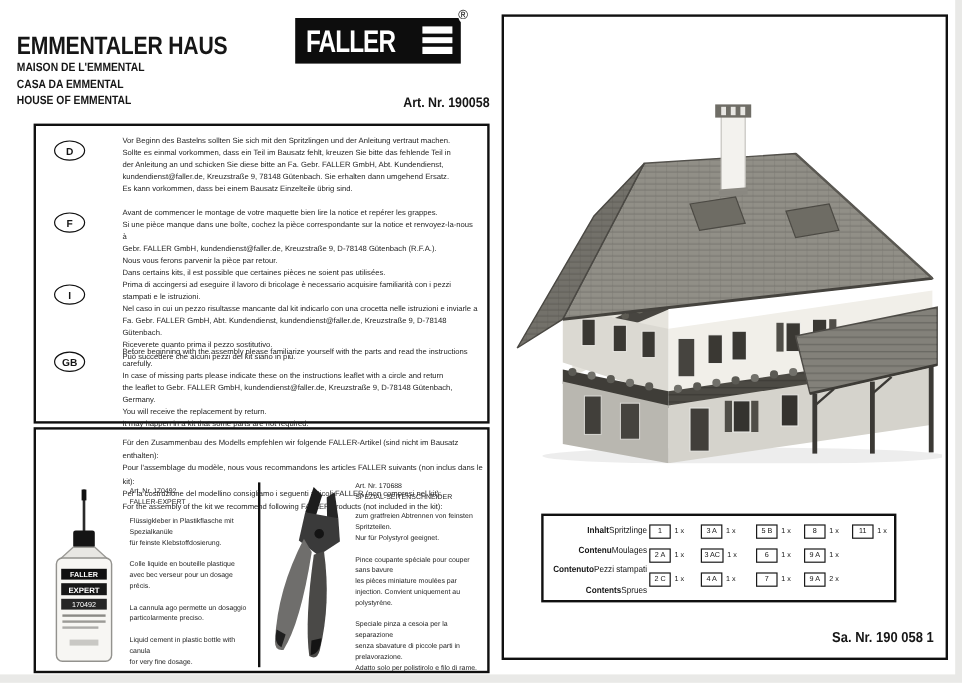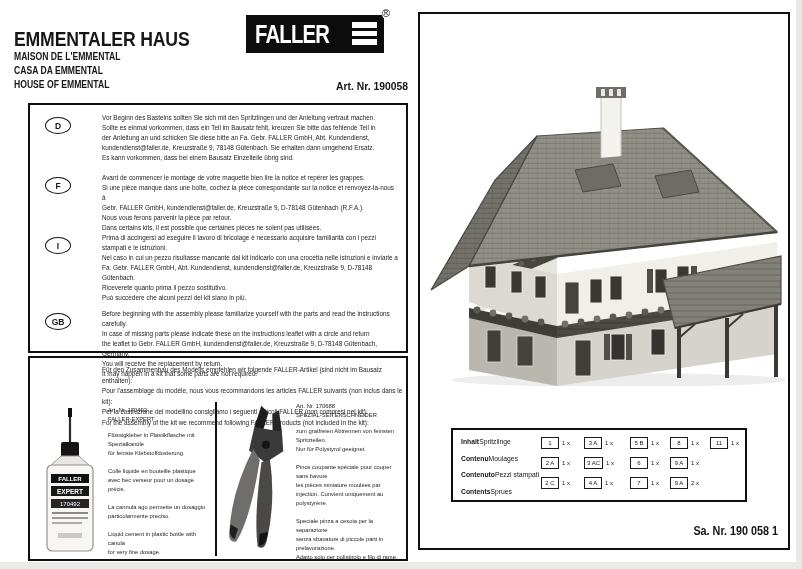--- a/index.html
+++ b/index.html
@@ -26,21 +26,21 @@
         transform:scaleX(.78);transform-origin:0 50%;letter-spacing:-1px;white-space:nowrap;}
   .logo-bars{position:absolute;right:7px;top:7px;display:flex;flex-direction:column;gap:3px;}
   .logo-bars i{display:block;width:25px;height:5.6px;background:#fff;}
   .logo-reg{position:absolute;right:-6px;top:-7px;font-size:11px;color:#111;background:#fff;
         border-radius:50%;line-height:1;}
 
   
   .notices-box{position:absolute;left:28px;top:103px;width:380px;height:250px;
         border:2px solid #101010;box-sizing:border-box;}
   .notice{position:absolute;left:0;width:100%;}
-  .n0{top:8px}.n1{top:68px}.n2{top:128px}.n3{top:204px}
+  .n0{top:8px}.n1{top:68px}.n2{top:128px}.n3{top:184px}
   .lang-badge{position:absolute;left:15px;top:4px;width:26px;height:17px;border:1.7px solid #101010;
         border-radius:50%;display:flex;align-items:center;justify-content:center;
         font-size:8.5px;font-weight:700;box-sizing:border-box;}
   .notice-text{margin:0 8px 0 72px;font-size:6.4px;line-height:1.55;white-space:pre-line;color:#1d1d1d;}
 
   
   .rec-box{position:absolute;left:28px;top:356px;width:380px;height:205px;
         border:2px solid #101010;box-sizing:border-box;}
   .rec-intro{position:absolute;left:72px;top:7px;margin:0;font-size:6.4px;line-height:1.65;
         white-space:pre-line;color:#1d1d1d;}
@@ -52,21 +52,21 @@
   .ptext{margin-top:7px;white-space:pre-line;}
   .vdiv{position:absolute;left:185px;top:44px;width:2px;height:154px;background:#101010;}
   .cutter-svg{position:absolute;left:193px;top:42px;width:70px;height:158px;}
 
   
   .frame{position:absolute;left:418px;top:12px;width:372px;height:538px;
         border:2px solid #101010;box-sizing:border-box;background:#fff;}
   .house-svg{position:absolute;left:5px;top:70px;width:360px;height:302px;}
 
   .ct{position:absolute;left:31px;top:414px;width:296px;height:74px;
-        border:2.5px solid #101010;box-sizing:border-box;}
+        border:2.5px solid #101010;box-sizing:border-box;text-align:right;}
   .ct-labels{position:absolute;left:8px;top:4px;font-size:7.4px;line-height:16.5px;
         transform:scaleX(.92);transform-origin:0 0;white-space:nowrap;}
   .ct-labels b{font-weight:700;}
   .ct-cell{position:absolute;display:flex;align-items:center;gap:3px;}
   .code-box{display:inline-flex;align-items:center;justify-content:center;
         min-width:18px;height:12px;padding:0 2px;border:1.2px solid #1a1a1a;
         font-size:6px;box-sizing:border-box;}
   .qty{font-size:6px;}
 
   .sanr{position:absolute;right:10px;top:510px;font-size:12px;font-weight:700;

